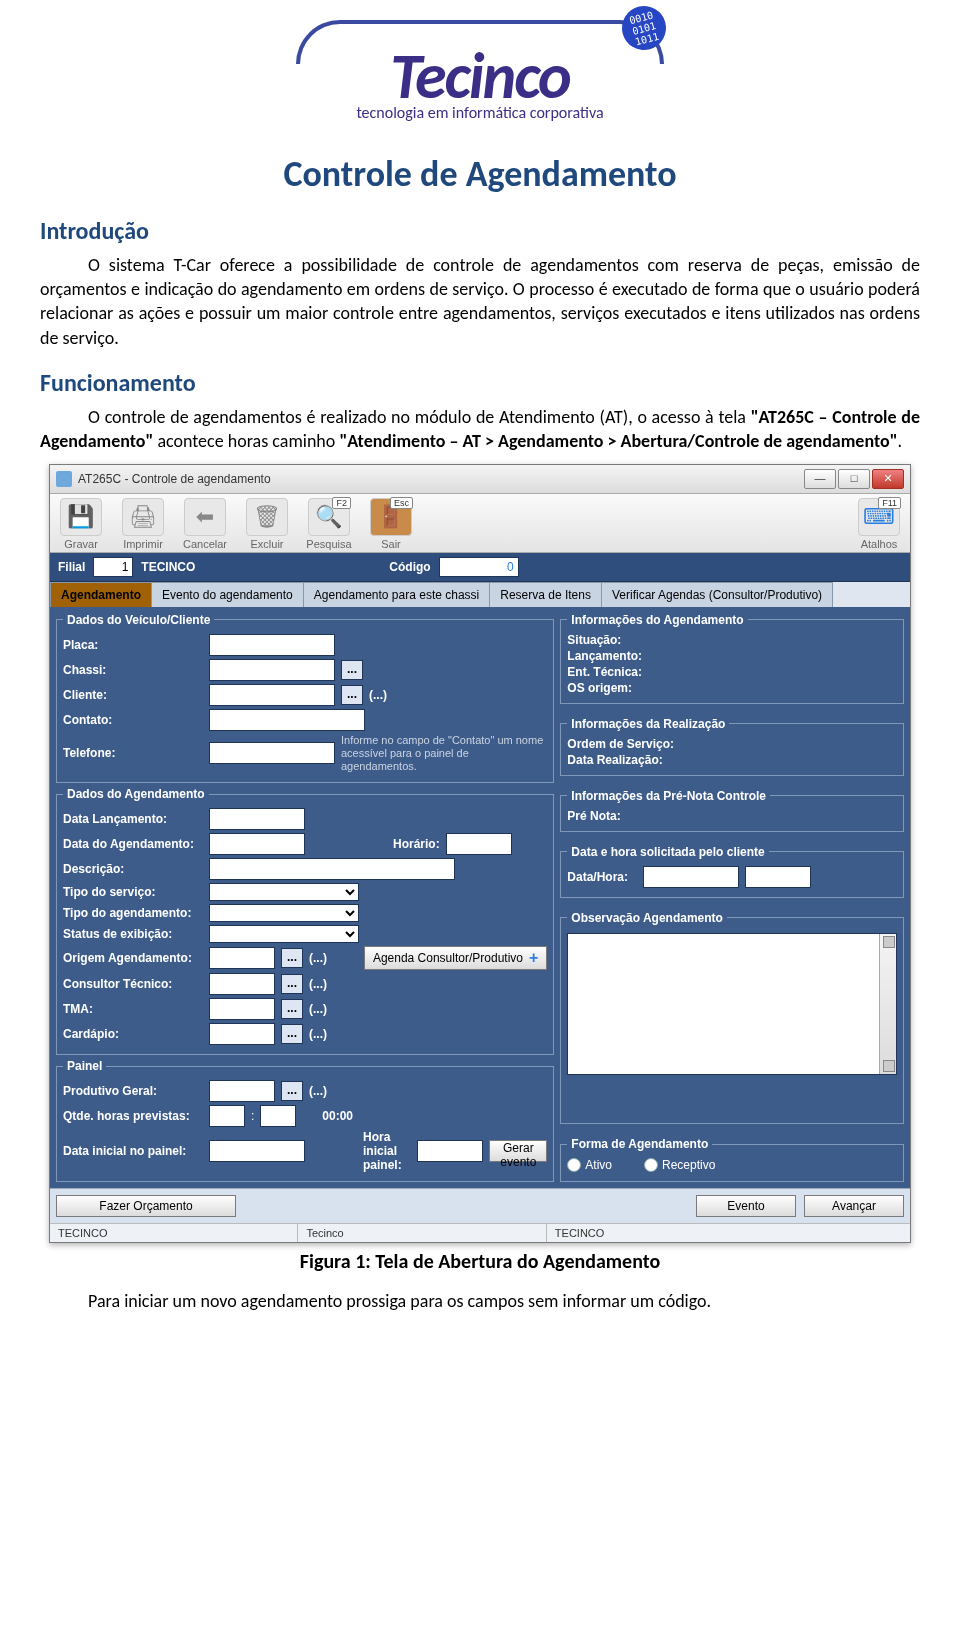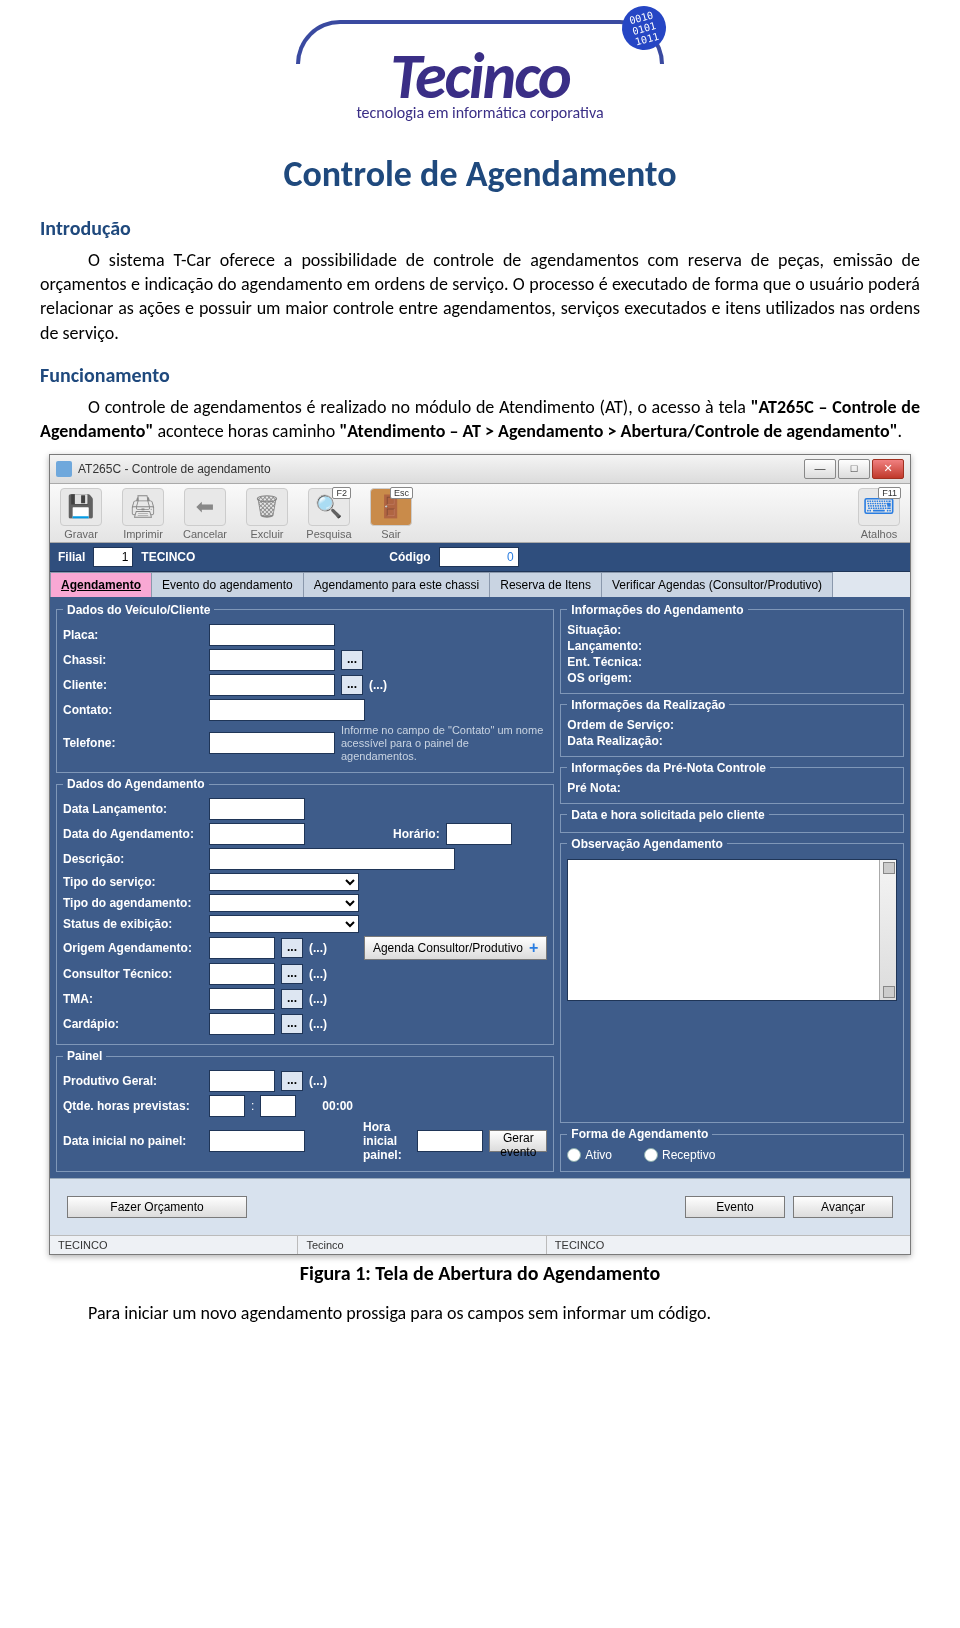--- a/index.html
+++ b/index.html
@@ -56,21 +56,21 @@
   }
   h1.title {
     text-align: center;
     color: #1f497d;
     font-size: 36px;
     font-weight: 700;
     margin: 30px 0 20px;
   }
   h2.section {
     color: #1f497d;
-    font-size: 20px;
+    font-size: 24px;
     font-weight: 700;
     margin: 18px 0 8px;
   }
   p.body {
     font-size: 18px;
     line-height: 1.35;
     text-align: justify;
     margin: 8px 0;
   }
   .indent { text-indent: 48px; }
@@ -155,29 +155,29 @@
     color: #000;
     font-size: 12px;
   }
   .tab {
     padding: 5px 10px;
     border: 1px solid #8a98ac;
     border-bottom: none;
     background: #c9d4e2;
     margin-right: -1px;
   }
-  .tab.active { background: #f9a8d4; font-weight: 700; text-decoration: underline; }
+  .tab.active { background: #a16207; font-weight: 700; }
 
   .form-body {
     padding: 6px;
     display: flex;
     gap: 6px;
   }
   .col-left { flex: 1.45; display: flex; flex-direction: column; gap: 4px; }
-  .col-right { flex: 1; display: flex; flex-direction: column; gap: 4px; }
+  .col-right { flex: 1; display: flex; flex-direction: column; gap: 13px; }
 
   fieldset.grp {
     border: 1px solid #7f97b8;
     margin: 0; padding: 4px 6px 6px;
   }
   fieldset.grp > legend {
     color: #fff; font-weight: 700; font-size: 12px; padding: 0 4px;
   }
   .row {
     display: flex; align-items: center; gap: 6px; margin: 3px 0;
@@ -232,21 +232,21 @@
   }
   .obsbox .sb::before{ top:2px; }
   .obsbox .sb::after{ bottom:2px; }
 
   .kv { display:flex; gap:6px; margin:2px 0; }
   .kv label { font-weight:700; min-width: 120px; }
 
   .footer-btns {
     background: #d8e2ee;
     display: flex;
-    padding: 17px;
+    padding: 6px;
     gap: 8px;
     border-top: 1px solid #9ab;
   }
   .footer-btns .spacer { flex:1; }
 
   .statusbar {
     background: #eef1f5;
     color:#333;
     display:flex;
     font-size: 11px;
@@ -494,20 +494,25 @@
 
       <fieldset class="grp">
         <legend>Informações da Pré-Nota Controle</legend>
         <div class="kv">
             <label>Pré Nota:</label>
           </div>
       </fieldset>
 
       <fieldset class="grp">
         <legend>Data e hora solicitada pelo cliente</legend>
+        <div class="row">
+            <label style="min-width:70px;">Data/Hora:</label>
+            <input class="inp w90" style="">
+            <input class="inp w60" style="">
+          </div>
       </fieldset>
 
       <fieldset class="grp" style="flex:1;">
         <legend>Observação Agendamento</legend>
         <div class="obsbox">
             <div class="sb"></div>
           </div>
       </fieldset>
 
       <fieldset class="grp">

